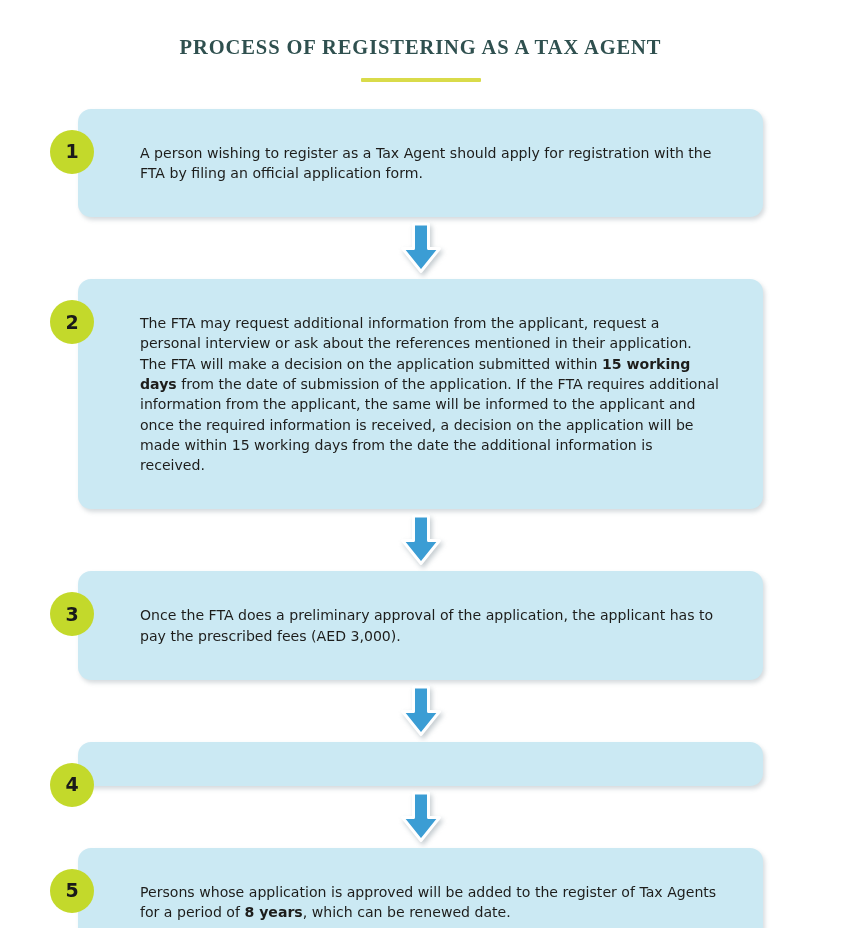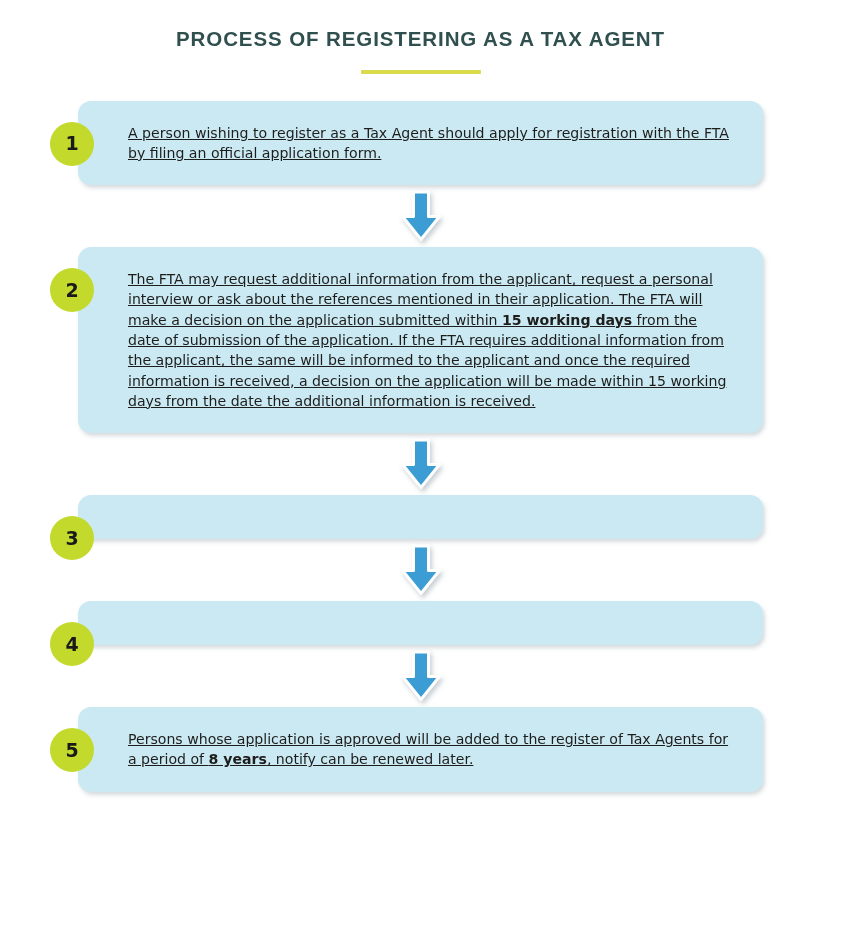--- a/index.html
+++ b/index.html
@@ -19,22 +19,22 @@
   .header {
     padding-top: 27px;
     text-align: center;
   }
   .page-title {
     font-size: 20.5px;
     font-weight: bold;
     letter-spacing: 0.9px;
     color: #2f504f;
     line-height: 1.2;
-    margin: 0;
-    font-family: Liberation Sans, sans-serif;
+    margin: 8px;
+    font-family: Liberation Serif, serif;
   }
   .title-rule {
     width: 120px;
     height: 4px;
     background: #d9db4a;
     margin: 18px auto 0 auto;
     border-radius: 1px;
   }
 
   
@@ -75,22 +75,21 @@
     line-height: 1;
     font-family: "DejaVu Sans", "Liberation Sans", sans-serif;
     z-index: 3;
   }
 
   .step-text {
     font-size: 14.1px;
     line-height: 1.44;
     color: #1d1d1b;
     font-family: "DejaVu Sans", "Liberation Sans", sans-serif;
-    margin: 0;
-    text-decoration: underline;
+    margin: 12px;
   }
   .step-text b {
     font-weight: bold;
   }
 
   
   .connector {
     height: 62px;
     display: flex;
     align-items: center;
@@ -139,20 +138,21 @@
     <div class="connector">
       <div class="arrow-wrap">
         <svg viewBox="0 0 42 52" xmlns="http://www.w3.org/2000/svg">
           <path d="M13.5 2 H28.5 V26.5 H39.5 L21 49.5 L2.5 26.5 H13.5 Z" fill="#3b9dd4" stroke="#ffffff" stroke-width="3" stroke-linejoin="round"></path>
         </svg>
       </div>
     </div>
     <div class="step-row">
       <div class="step-box">
         <div class="badge">3</div>
+        <p class="step-text"><span>Once the FTA does a preliminary approval of the application, the applicant has to pay the prescribed fees (AED 3,000).</span></p>
       </div>
     </div>
     <div class="connector">
       <div class="arrow-wrap">
         <svg viewBox="0 0 42 52" xmlns="http://www.w3.org/2000/svg">
           <path d="M13.5 2 H28.5 V26.5 H39.5 L21 49.5 L2.5 26.5 H13.5 Z" fill="#3b9dd4" stroke="#ffffff" stroke-width="3" stroke-linejoin="round"></path>
         </svg>
       </div>
     </div>
     <div class="step-row">
@@ -163,16 +163,16 @@
     <div class="connector">
       <div class="arrow-wrap">
         <svg viewBox="0 0 42 52" xmlns="http://www.w3.org/2000/svg">
           <path d="M13.5 2 H28.5 V26.5 H39.5 L21 49.5 L2.5 26.5 H13.5 Z" fill="#3b9dd4" stroke="#ffffff" stroke-width="3" stroke-linejoin="round"></path>
         </svg>
       </div>
     </div>
     <div class="step-row">
       <div class="step-box">
         <div class="badge">5</div>
-        <p class="step-text"><span>Persons whose application is approved will be added to the register of Tax Agents for a period of </span><b>8 years</b><span>, notify can be renewed later.</span></p>
+        <p class="step-text"><span>Persons whose application is approved will be added to the register of Tax Agents for a period of </span><b>8 years</b><span>, which can be renewed date.</span></p>
       </div>
     </div>
   </div>
 
 </body></html>

